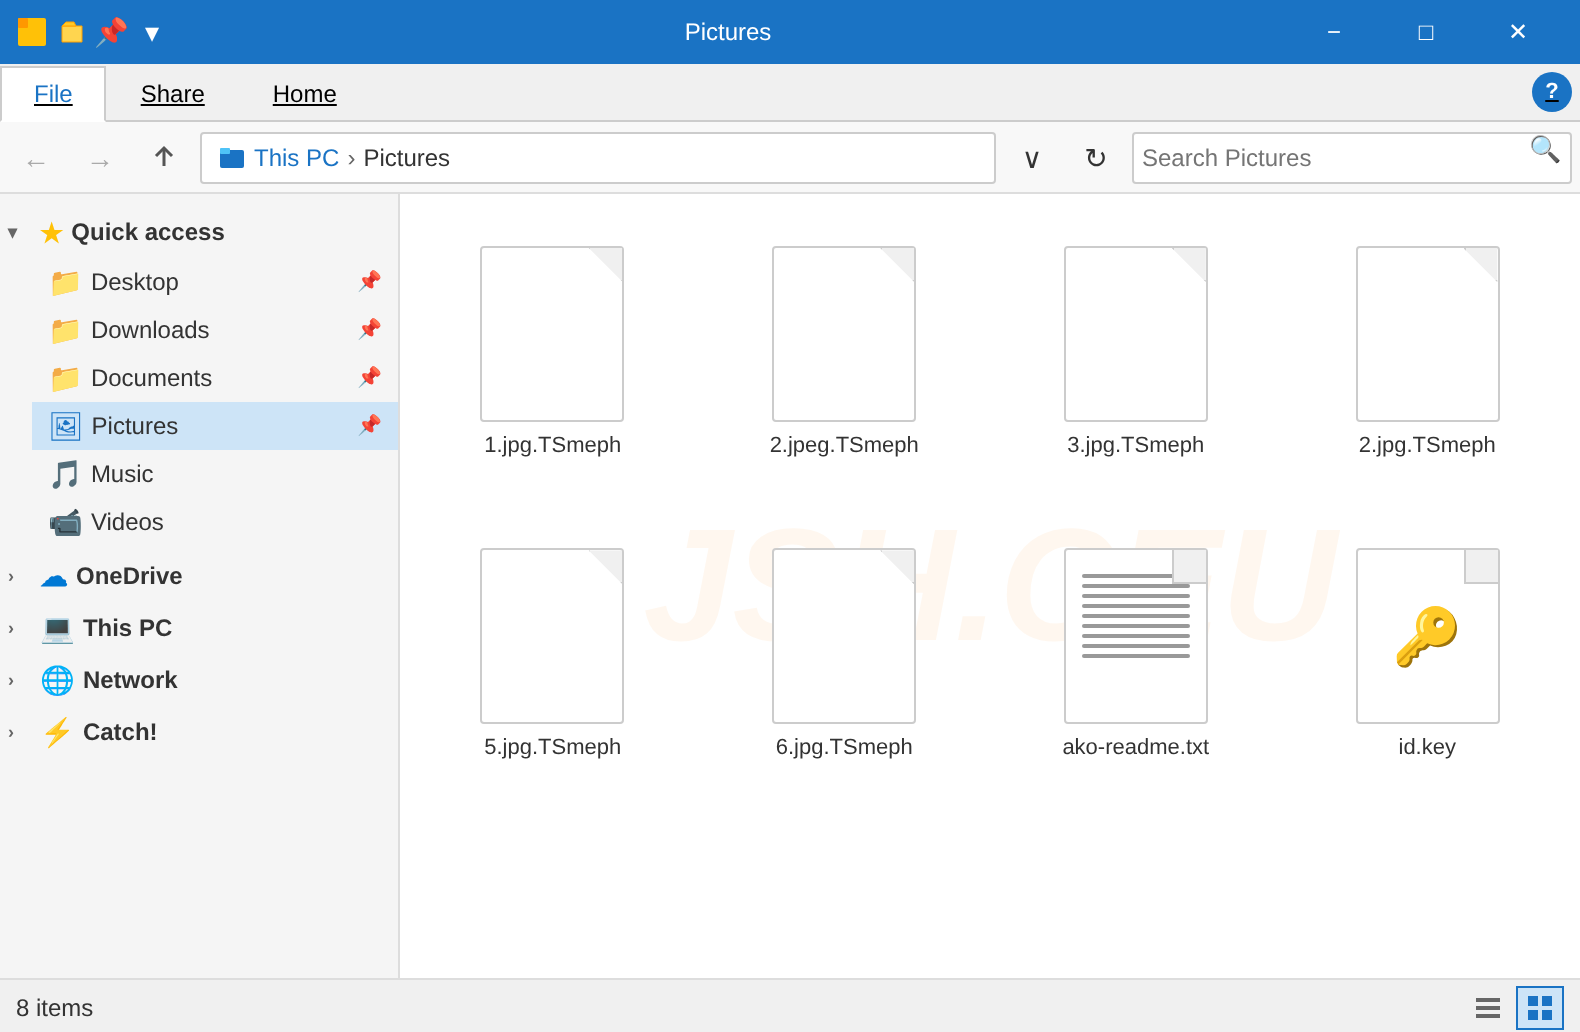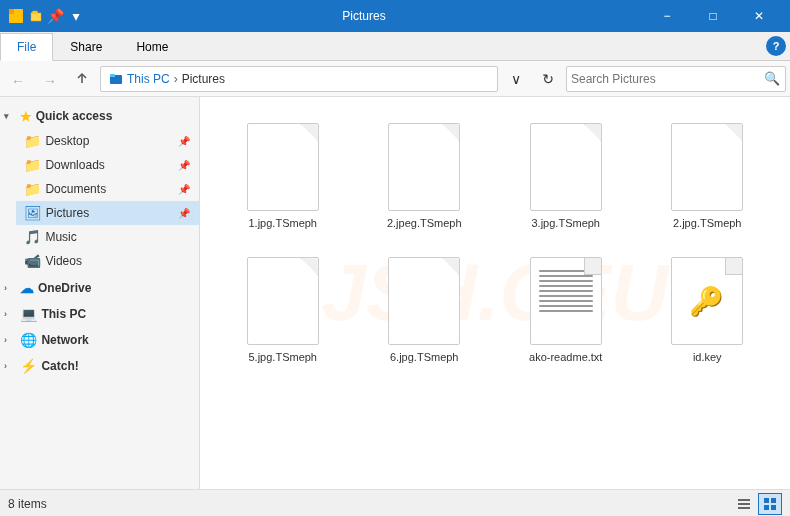--- a/index.html
+++ b/index.html
@@ -58,20 +58,21 @@
 
     
     .ribbon {
       background: #f0f0f0;
       border-bottom: 1px solid #ccc;
     }
     .ribbon-tabs {
       display: flex;
       height: 28px;
       align-items: flex-end;
+      text-decoration: underline;
     }
     .ribbon-tab {
       padding: 4px 16px;
       font-size: 12px;
       cursor: pointer;
       height: 28px;
       display: flex;
       align-items: center;
       border: 1px solid transparent;
       border-bottom: none;
@@ -140,21 +141,20 @@
     .address-path-arrow {
       color: #666;
       margin: 0 4px;
     }
     .search-box {
       height: 26px;
       width: 220px;
       border: 1px solid #ccc;
       border-radius: 2px;
       display: flex;
-      align-items: center;
       background: white;
       padding: 0 4px;
     }
     .search-box input {
       border: none;
       outline: none;
       font-size: 12px;
       width: 100%;
       background: transparent;
     }
@@ -240,21 +240,21 @@
       white-space: nowrap;
       pointer-events: none;
       user-select: none;
       font-style: italic;
     }
 
     
     .file-grid {
       display: grid;
       grid-template-columns: repeat(4, 1fr);
-      gap: 8px;
+      gap: 25px;
       position: relative;
       z-index: 1;
     }
     .file-item {
       display: flex;
       flex-direction: column;
       align-items: center;
       padding: 8px;
       cursor: pointer;
       border: 1px solid transparent;

